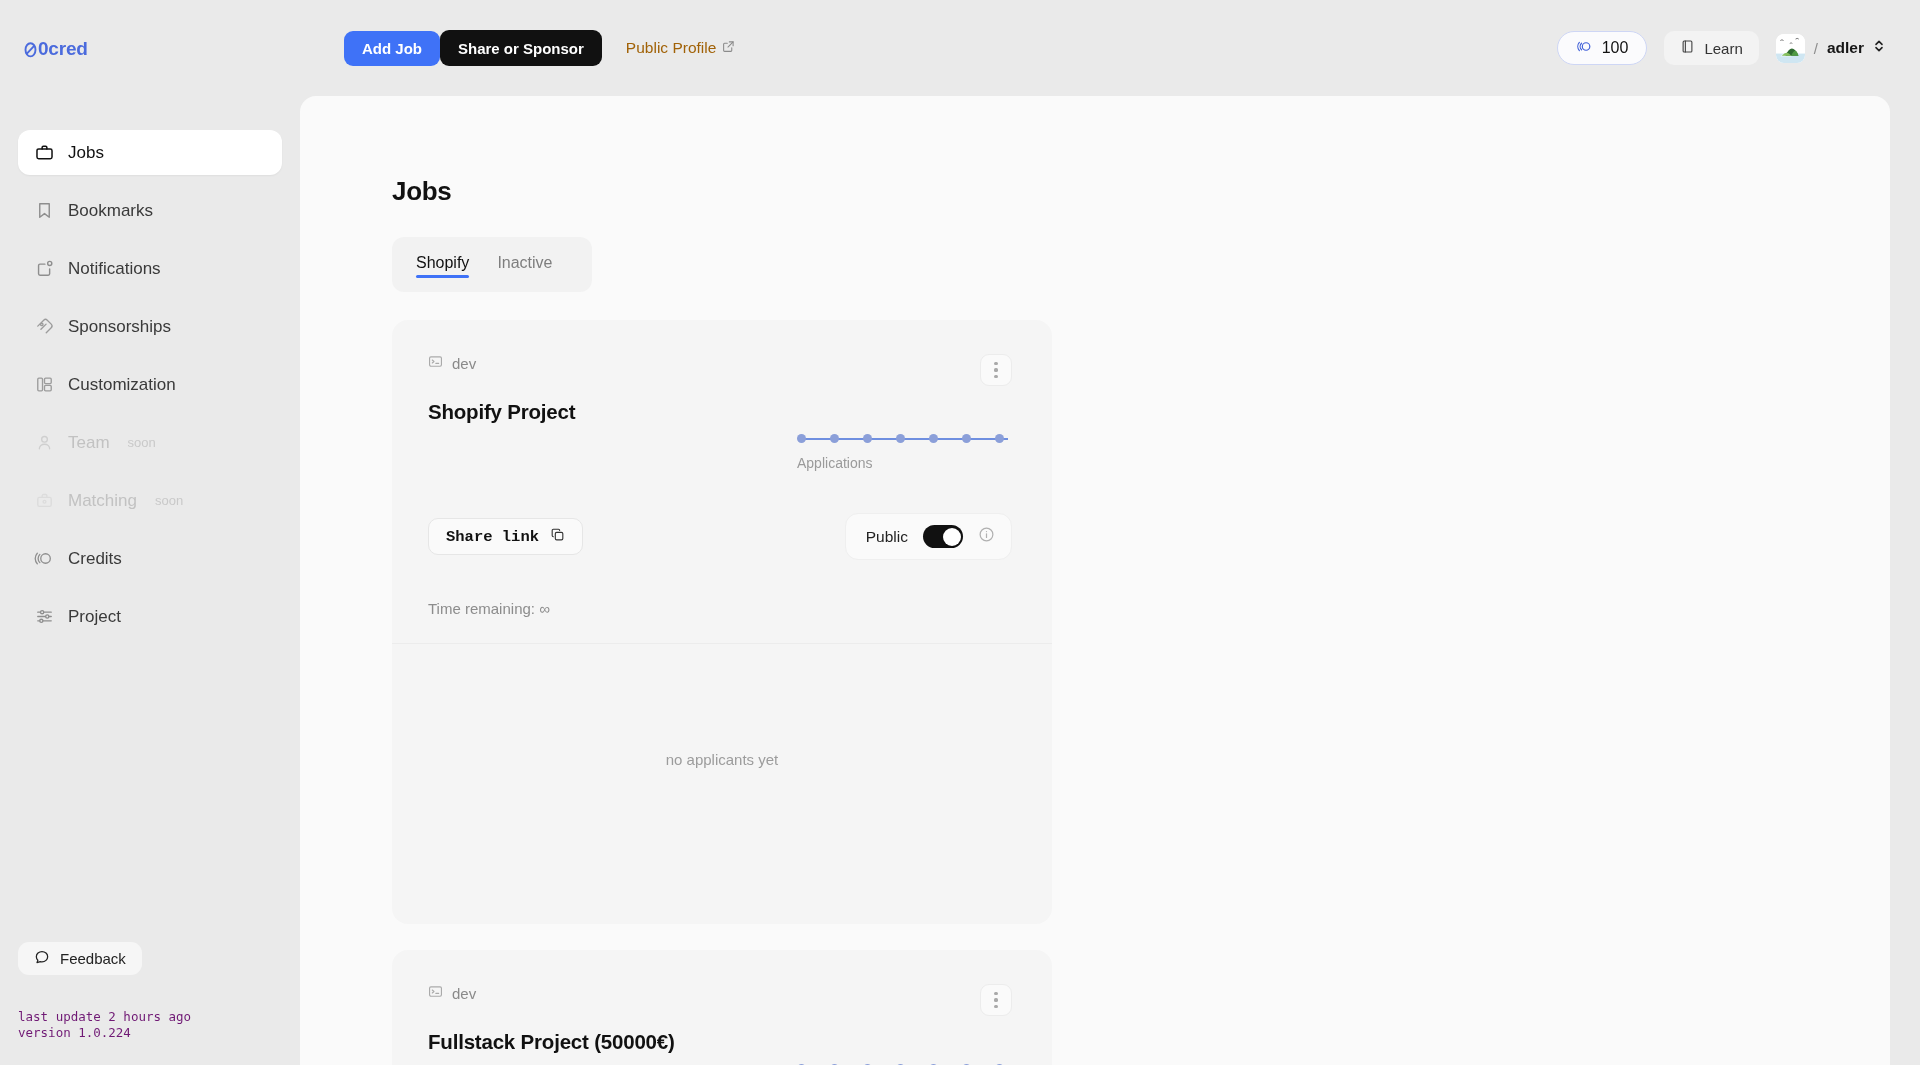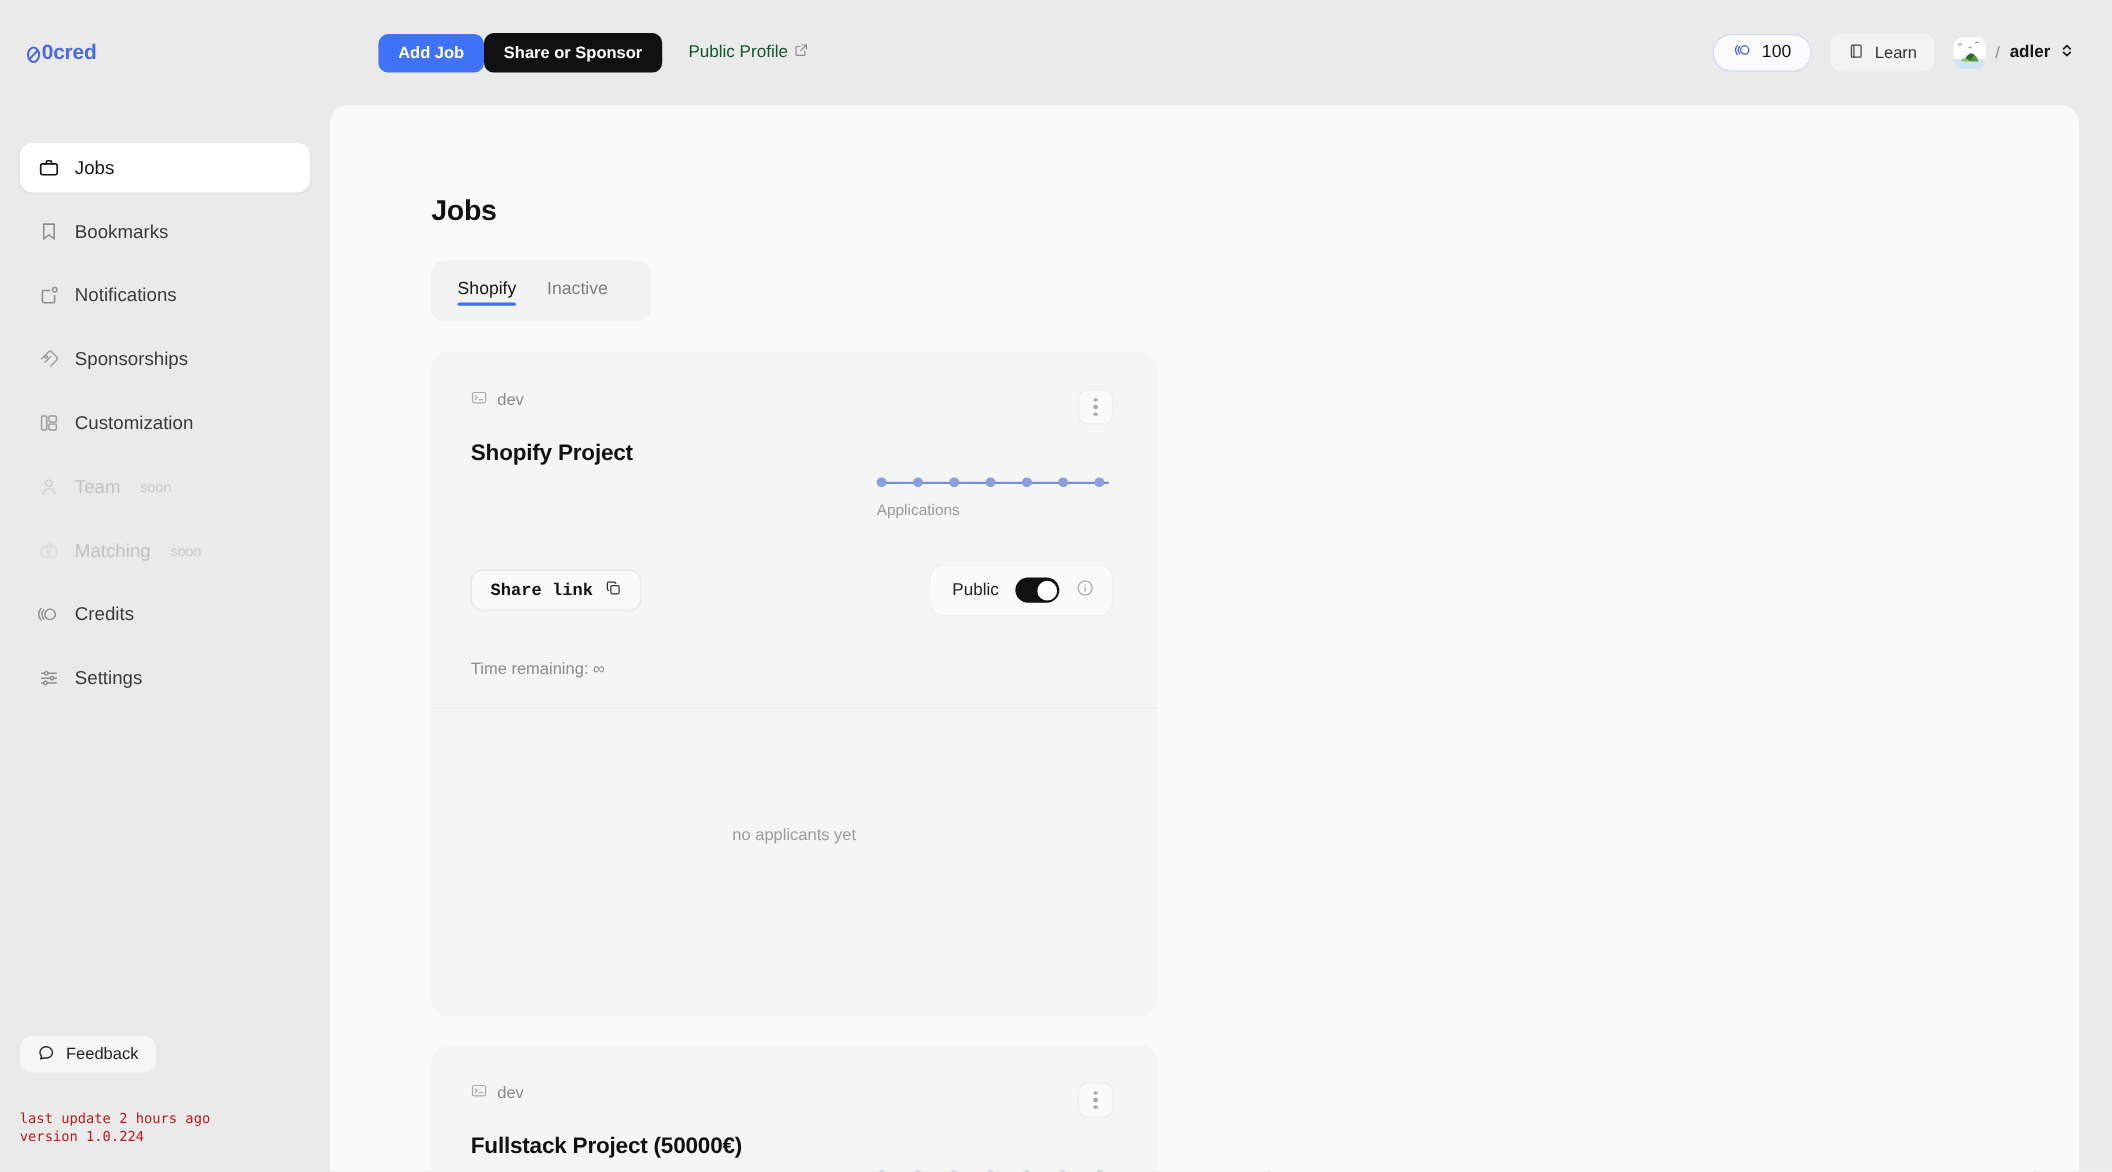--- a/index.html
+++ b/index.html
@@ -41,41 +41,41 @@
 
   .feedback {
     position: absolute; left: 18px; bottom: 90px;
     display: inline-flex; align-items: center; gap: 10px;
     background: #f6f6f6; border-radius: 11px;
     height: 33px; padding: 0 16px; font-size: 15px; color: #222; cursor: pointer;
   }
   .version {
     position: absolute; left: 18px; bottom: 24px;
     font-family: "DejaVu Sans Mono", "Liberation Mono", monospace;
-    font-size: 12.5px; line-height: 16px; color: #b91c1c;
+    font-size: 12.5px; line-height: 16px; color: #701a75;
     white-space: pre-line;
   }
 
   
   .topbar {
     position: absolute; left: 300px; top: 0; right: 0; height: 96px;
     display: flex; align-items: center; padding: 0 35px 0 44px;
   }
   .btn-primary {
     background: #3f72f7; color: #fff; border: none; border-radius: 9px;
     height: 35px; padding: 0 18px; font-size: 15px; font-weight: 600;
     font-family: inherit; cursor: pointer;
   }
   .btn-dark {
     background: #111111; color: #fff; border: none; border-radius: 9px;
     height: 36px; padding: 0 18px; font-size: 15px; font-weight: 600;
     font-family: inherit; cursor: pointer;
   }
   .link-muted {
-    margin-left: 24px; font-size: 15.5px; color: #14532d;
+    margin-left: 24px; font-size: 15.5px; color: #a16207;
     display: inline-flex; align-items: center; gap: 6px; cursor: pointer;
   }
   .topright { margin-left: auto; display: flex; align-items: center; gap: 17px; }
   .credits-pill {
     display: inline-flex; align-items: center; gap: 9px;
     height: 34px; padding: 0 18px; border-radius: 17px;
     background: #fbfbfd; border: 1px solid #ced6f5;
     font-size: 16px; font-weight: 400; color: #111; cursor: pointer;
   }
   .learn-pill {
@@ -277,21 +277,21 @@
 
       <div class="nav-item">
         <span class="ico">
           <svg width="19" height="19" viewBox="0 0 24 24" fill="none" stroke="#8e8e8e" stroke-width="1.7" stroke-linecap="round">
             <path d="M3.5 6.5h17M3.5 12h17M3.5 17.5h17"></path>
             <circle cx="9" cy="6.5" r="2" fill="#eaeaea"></circle>
             <circle cx="15.5" cy="12" r="2" fill="#eaeaea"></circle>
             <circle cx="8" cy="17.5" r="2" fill="#eaeaea"></circle>
           </svg>
         </span>
-        <span>Settings</span>
+        <span>Project</span>
       </div>
 
     </nav>
 
     <div class="feedback">
       <span>
         <svg width="16" height="16" viewBox="0 0 24 24" fill="none" stroke="#222" stroke-width="1.9" stroke-linecap="round" stroke-linejoin="round">
           <path d="M20.5 11.6c0 4.3-3.8 7.7-8.5 7.7a9.6 9.6 0 0 1-2.6-.35L4.5 20.4l1.3-3.6A7.3 7.3 0 0 1 3.5 11.6C3.5 7.3 7.3 3.9 12 3.9s8.5 3.4 8.5 7.7z"></path>
         </svg>
       </span>

